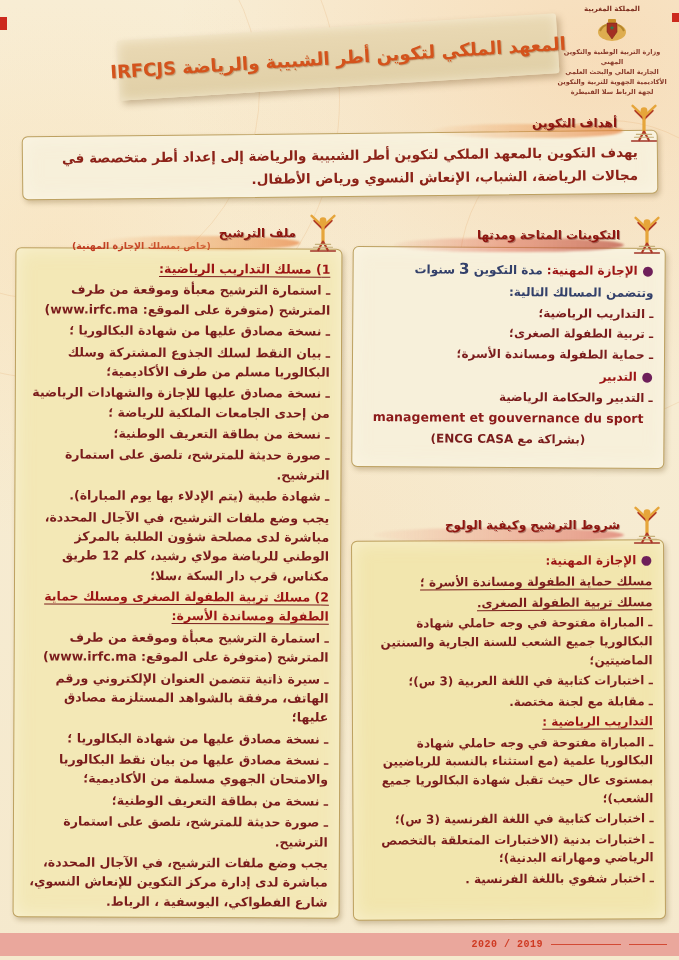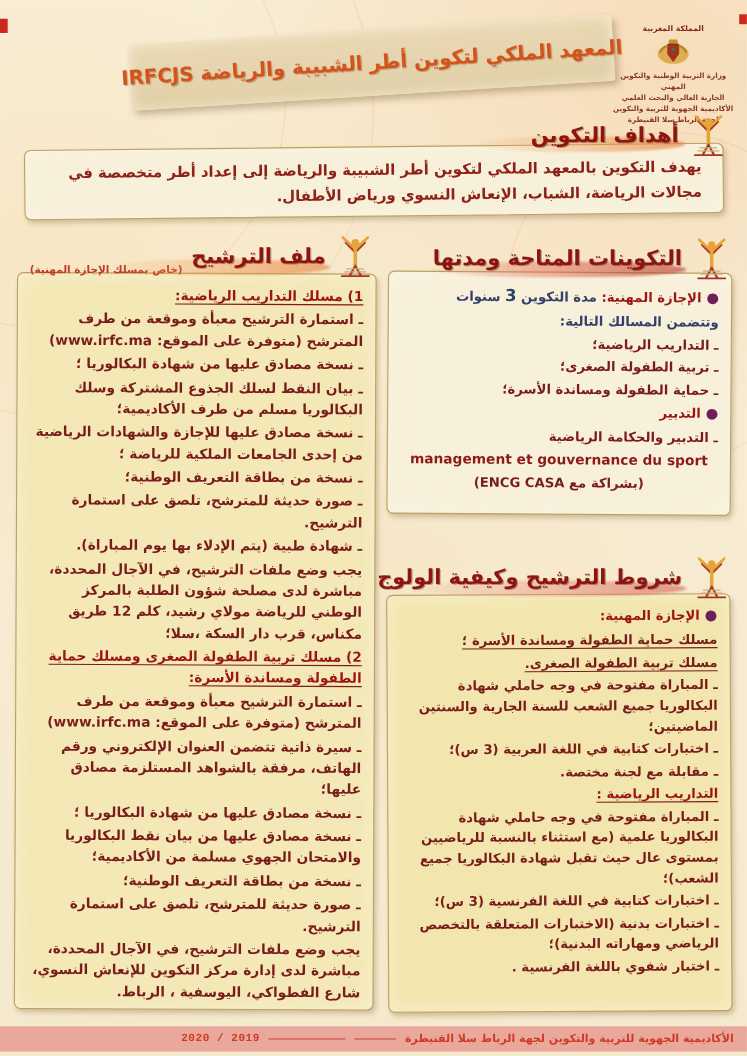--- a/index.html
+++ b/index.html
@@ -19,36 +19,36 @@
   }
   .ring{position:absolute; border:1px solid rgba(220,145,70,.16); border-radius:50%; pointer-events:none;}
   .r1{width:420px;height:420px;left:-160px;top:-120px;}
   .r2{width:560px;height:560px;left:-220px;top:-180px;}
   .r3{width:300px;height:300px;right:-80px;top:120px;}
   .corner-mark{position:absolute; width:7px; height:13px; background:#cc2a1e;}
   .cm-left{left:0; top:17px;}
   .cm-right{right:0; top:13px; height:9px;}
 
   
-  .ministry{position:absolute; top:21px; right:8px; width:118px; text-align:center;
+  .ministry{position:absolute; top:4px; right:8px; width:118px; text-align:center;
     color:#8a3a2a; font-weight:bold; font-size:6.5px; line-height:1.55;}
   .ministry .kingdom{font-size:7px; color:#7c2a1c; margin-bottom:1px;}
   .ministry svg{display:block; margin:1px auto;}
 
   
   .banner{position:absolute; left:118px; top:27px; width:440px; height:60px;
     background:linear-gradient(#ead9b4,#e0cfa6); transform:rotate(-3.6deg);
     border-radius:3px; box-shadow:3px 4px 7px rgba(110,75,30,.35), inset 0 0 12px rgba(255,250,235,.6);
     display:flex; align-items:center; justify-content:center;}
   .banner-title{color:var(--accent); font-size:18px; font-weight:bold; white-space:nowrap;
     text-shadow:1px 1px 1px rgba(120,50,10,.35);}
 
   
   .sec-head{position:absolute; display:flex; align-items:center; gap:8px; z-index:3;}
-  .sec-title{position:relative; color:var(--title-red); font-size:19px; font-weight:bold;
+  .sec-title{position:relative; color:var(--title-red); font-size:12px; font-weight:bold;
     white-space:nowrap; text-shadow:1px 1px 0 rgba(70,12,8,.35); z-index:2;}
   .brush{position:absolute; z-index:1; height:14px; border-radius:50%/60%; filter:blur(1px);}
   .brush.red{background:linear-gradient(270deg, rgba(170,40,30,.55), rgba(220,90,70,.45), rgba(220,120,90,.05));}
   .brush.pink{background:linear-gradient(270deg, rgba(215,95,85,.6), rgba(230,130,110,.4), rgba(230,150,120,.05));}
   .brush.orange{background:linear-gradient(270deg, rgba(230,120,50,.6), rgba(235,150,80,.4), rgba(240,170,100,.05));}
   .fig-icon{width:38px; height:42px; flex:0 0 auto;}
   .file-note{color:#c03a20; font-size:9.5px; font-weight:bold; white-space:nowrap; align-self:flex-end; padding-bottom:3px;}
 
   
   .panel{position:absolute; background:#f6eecb; border:1.6px solid var(--panel-border);
@@ -211,17 +211,16 @@
     <div class="line"><span>ـ استمارة الترشيح معبأة وموقعة من طرف المترشح (متوفرة على الموقع: www.irfc.ma)</span></div>
     <div class="line"><span>ـ سيرة ذاتية تتضمن العنوان الإلكتروني ورقم الهاتف، مرفقة بالشواهد المستلزمة مصادق عليها؛</span></div>
     <div class="line"><span>ـ نسخة مصادق عليها من شهادة البكالوريا ؛</span></div>
     <div class="line"><span>ـ نسخة مصادق عليها من بيان نقط البكالوريا والامتحان الجهوي مسلمة من الأكاديمية؛</span></div>
     <div class="line"><span>ـ نسخة من بطاقة التعريف الوطنية؛</span></div>
     <div class="line"><span>ـ صورة حديثة للمترشح، تلصق على استمارة الترشيح.</span></div>
     <div class="line"><span>يجب وضع ملفات الترشيح، في الآجال المحددة، مباشرة لدى إدارة مركز التكوين للإنعاش النسوي، شارع الفطواكي، اليوسفية ، الرباط.</span></div>
   </div>
 
 <div class="footer">
-  <span>الأكاديمية الجهوية للتربية والتكوين لجهة الرباط سلا القنيطرة</span>
   <span class="sep"></span>
   <span class="sep wide"></span>
   <span class="years">2020 / 2019</span>
 </div>
 
 </body></html>

